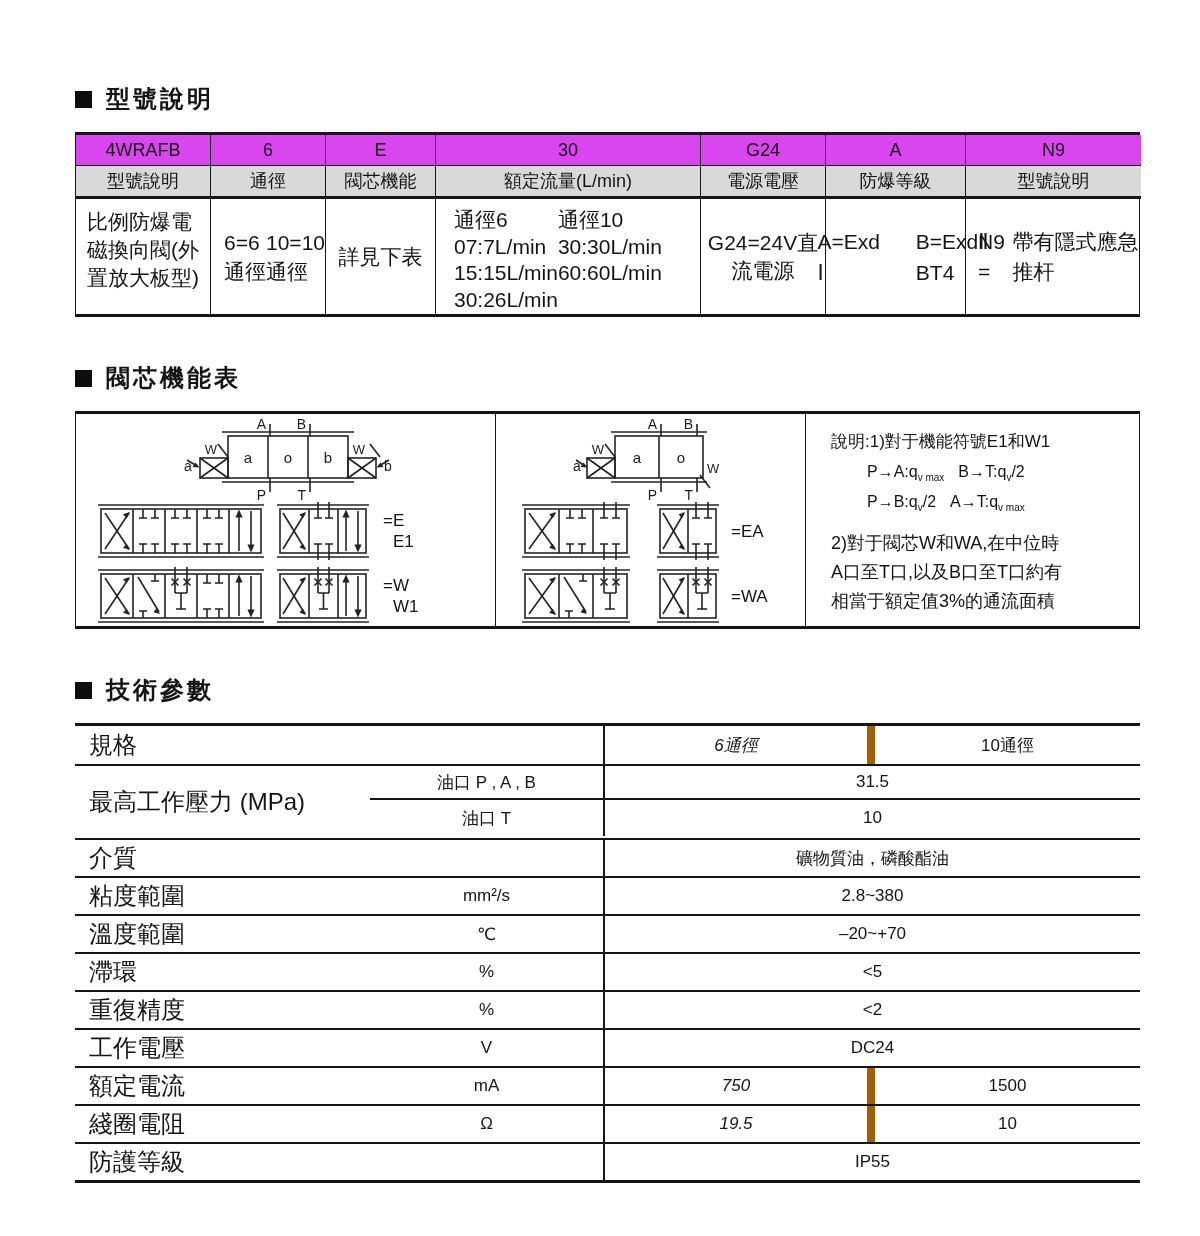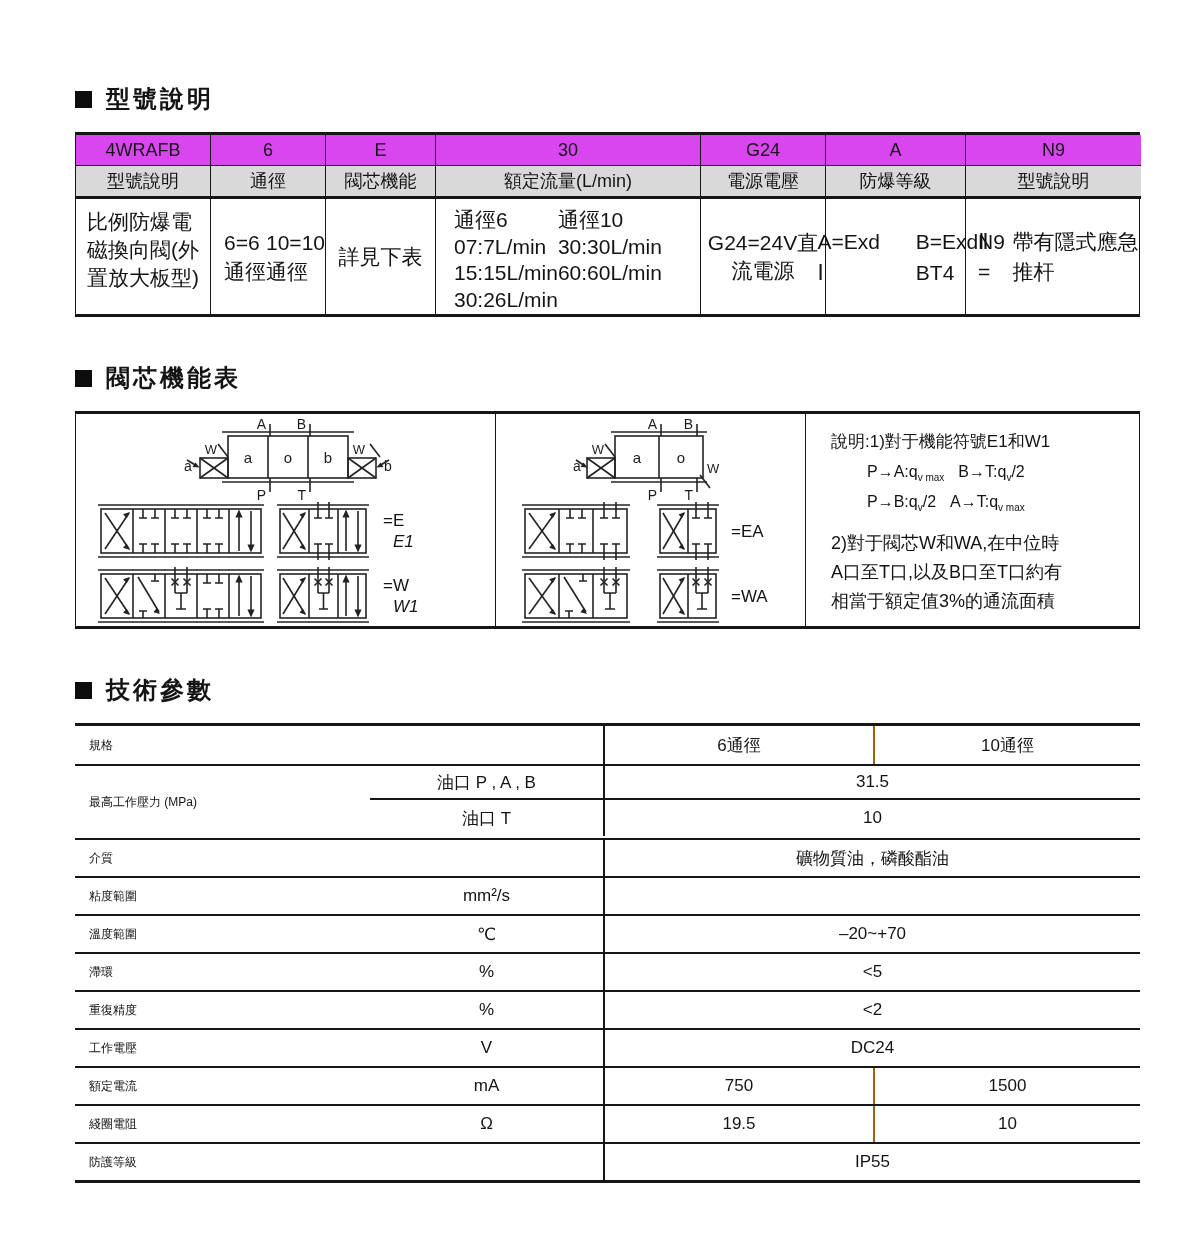--- a/index.html
+++ b/index.html
@@ -34,44 +34,44 @@
                border-left:1.5px solid #161616;border-right:1.5px solid #161616;height:212px;margin-bottom:0;}
   .spool-cell{border-right:1.5px solid #161616;box-sizing:border-box;}
   .spool-cell.lastcol{border-right:none;}
   .diagram-wrap{display:flex;justify-content:center;margin-top:2px;}
   .sym-row{display:flex;align-items:center;margin-top:0;}
   .sym-row.second{margin-top:7px;}
   .left-pad{padding-left:21px;}
   .mid-pad{padding-left:25px;}
   .sym-gapL{margin-left:11px;}
   .sym-lbls{margin-left:13px;font-size:17px;line-height:21px;}
-  .sym-lbls .l2{padding-left:10px;font-style:italic;}
+  .sym-lbls .l2{padding-left:10px;}
   svg.sym line,svg.sym path,svg.sym rect{stroke:#232323;stroke-width:1.6;fill:none;}
   svg.sym polygon{fill:#232323;stroke:none;}
   svg.sym text{fill:#1c1c1c;stroke:none;font-family:"Liberation Sans","DejaVu Sans",sans-serif;}
 
   
   .notes{padding:16px 10px 0 25px;box-sizing:border-box;}
   .note-l1{font-size:17px;}
   .note-flow{font-size:16px;margin:10px 0 0 36px;white-space:pre;}
   .note-flow sub{font-size:10px;}
   .note-flow .gap2{margin-left:14px;}
   .note-b2{font-size:18px;margin-top:16px;line-height:29px;}
 
   
   .tech-table{border-top:3.5px solid #161616;border-bottom:3.5px solid #161616;margin-top:0;}
   .t-row{display:grid;grid-template-columns:295px 235px 270px 265px;border-bottom:2px solid #161616;height:36px;}
   .t-row.spec{height:38px;border-bottom:2.5px solid #161616;}
   .t-row.lastrow{border-bottom:none;}
-  .t-label{display:flex;align-items:center;padding-left:14px;font-size:12px;box-sizing:border-box;}
+  .t-label{display:flex;align-items:center;padding-left:14px;font-size:24px;box-sizing:border-box;}
   .t-label.span2{grid-column:1 / span 2;border-right:2px solid #161616;}
   .t-unit{display:flex;align-items:center;justify-content:center;font-size:17px;border-right:2px solid #161616;box-sizing:border-box;}
   .t-val{display:flex;align-items:center;justify-content:center;font-size:17px;box-sizing:border-box;}
   .t-val.spanv{grid-column:3 / span 2;text-align:center;}
-  .t-val.bdr{border-right:2px solid #a16207;}
+  .t-val.bdr{border-right:8px solid #a16207;font-style:italic;}
   .t-row.pressure{grid-template-columns:295px 770px;height:72px;}
   .p-sub{display:flex;flex-direction:column;}
   .p-line{display:grid;grid-template-columns:235px 535px;height:36px;box-sizing:border-box;}
   .p-line.first{border-bottom:2px solid #161616;height:34px;}
   .p-line .t-val{grid-column:2;}
 </style>
 </head>
 <body>
 
 <div class="page">
@@ -423,20 +423,21 @@
 
     <div class="t-row">
       <div class="t-label">介質</div>
       <div class="t-unit"></div>
       <div class="t-val spanv">礦物質油，磷酸酯油</div>
     </div>
 
     <div class="t-row">
       <div class="t-label">粘度範圍</div>
       <div class="t-unit">mm²/s</div>
+      <div class="t-val spanv">2.8~380</div>
     </div>
 
     <div class="t-row">
       <div class="t-label">溫度範圍</div>
       <div class="t-unit">℃</div>
       <div class="t-val spanv">–20~+70</div>
     </div>
 
     <div class="t-row">
       <div class="t-label">滯環</div>

